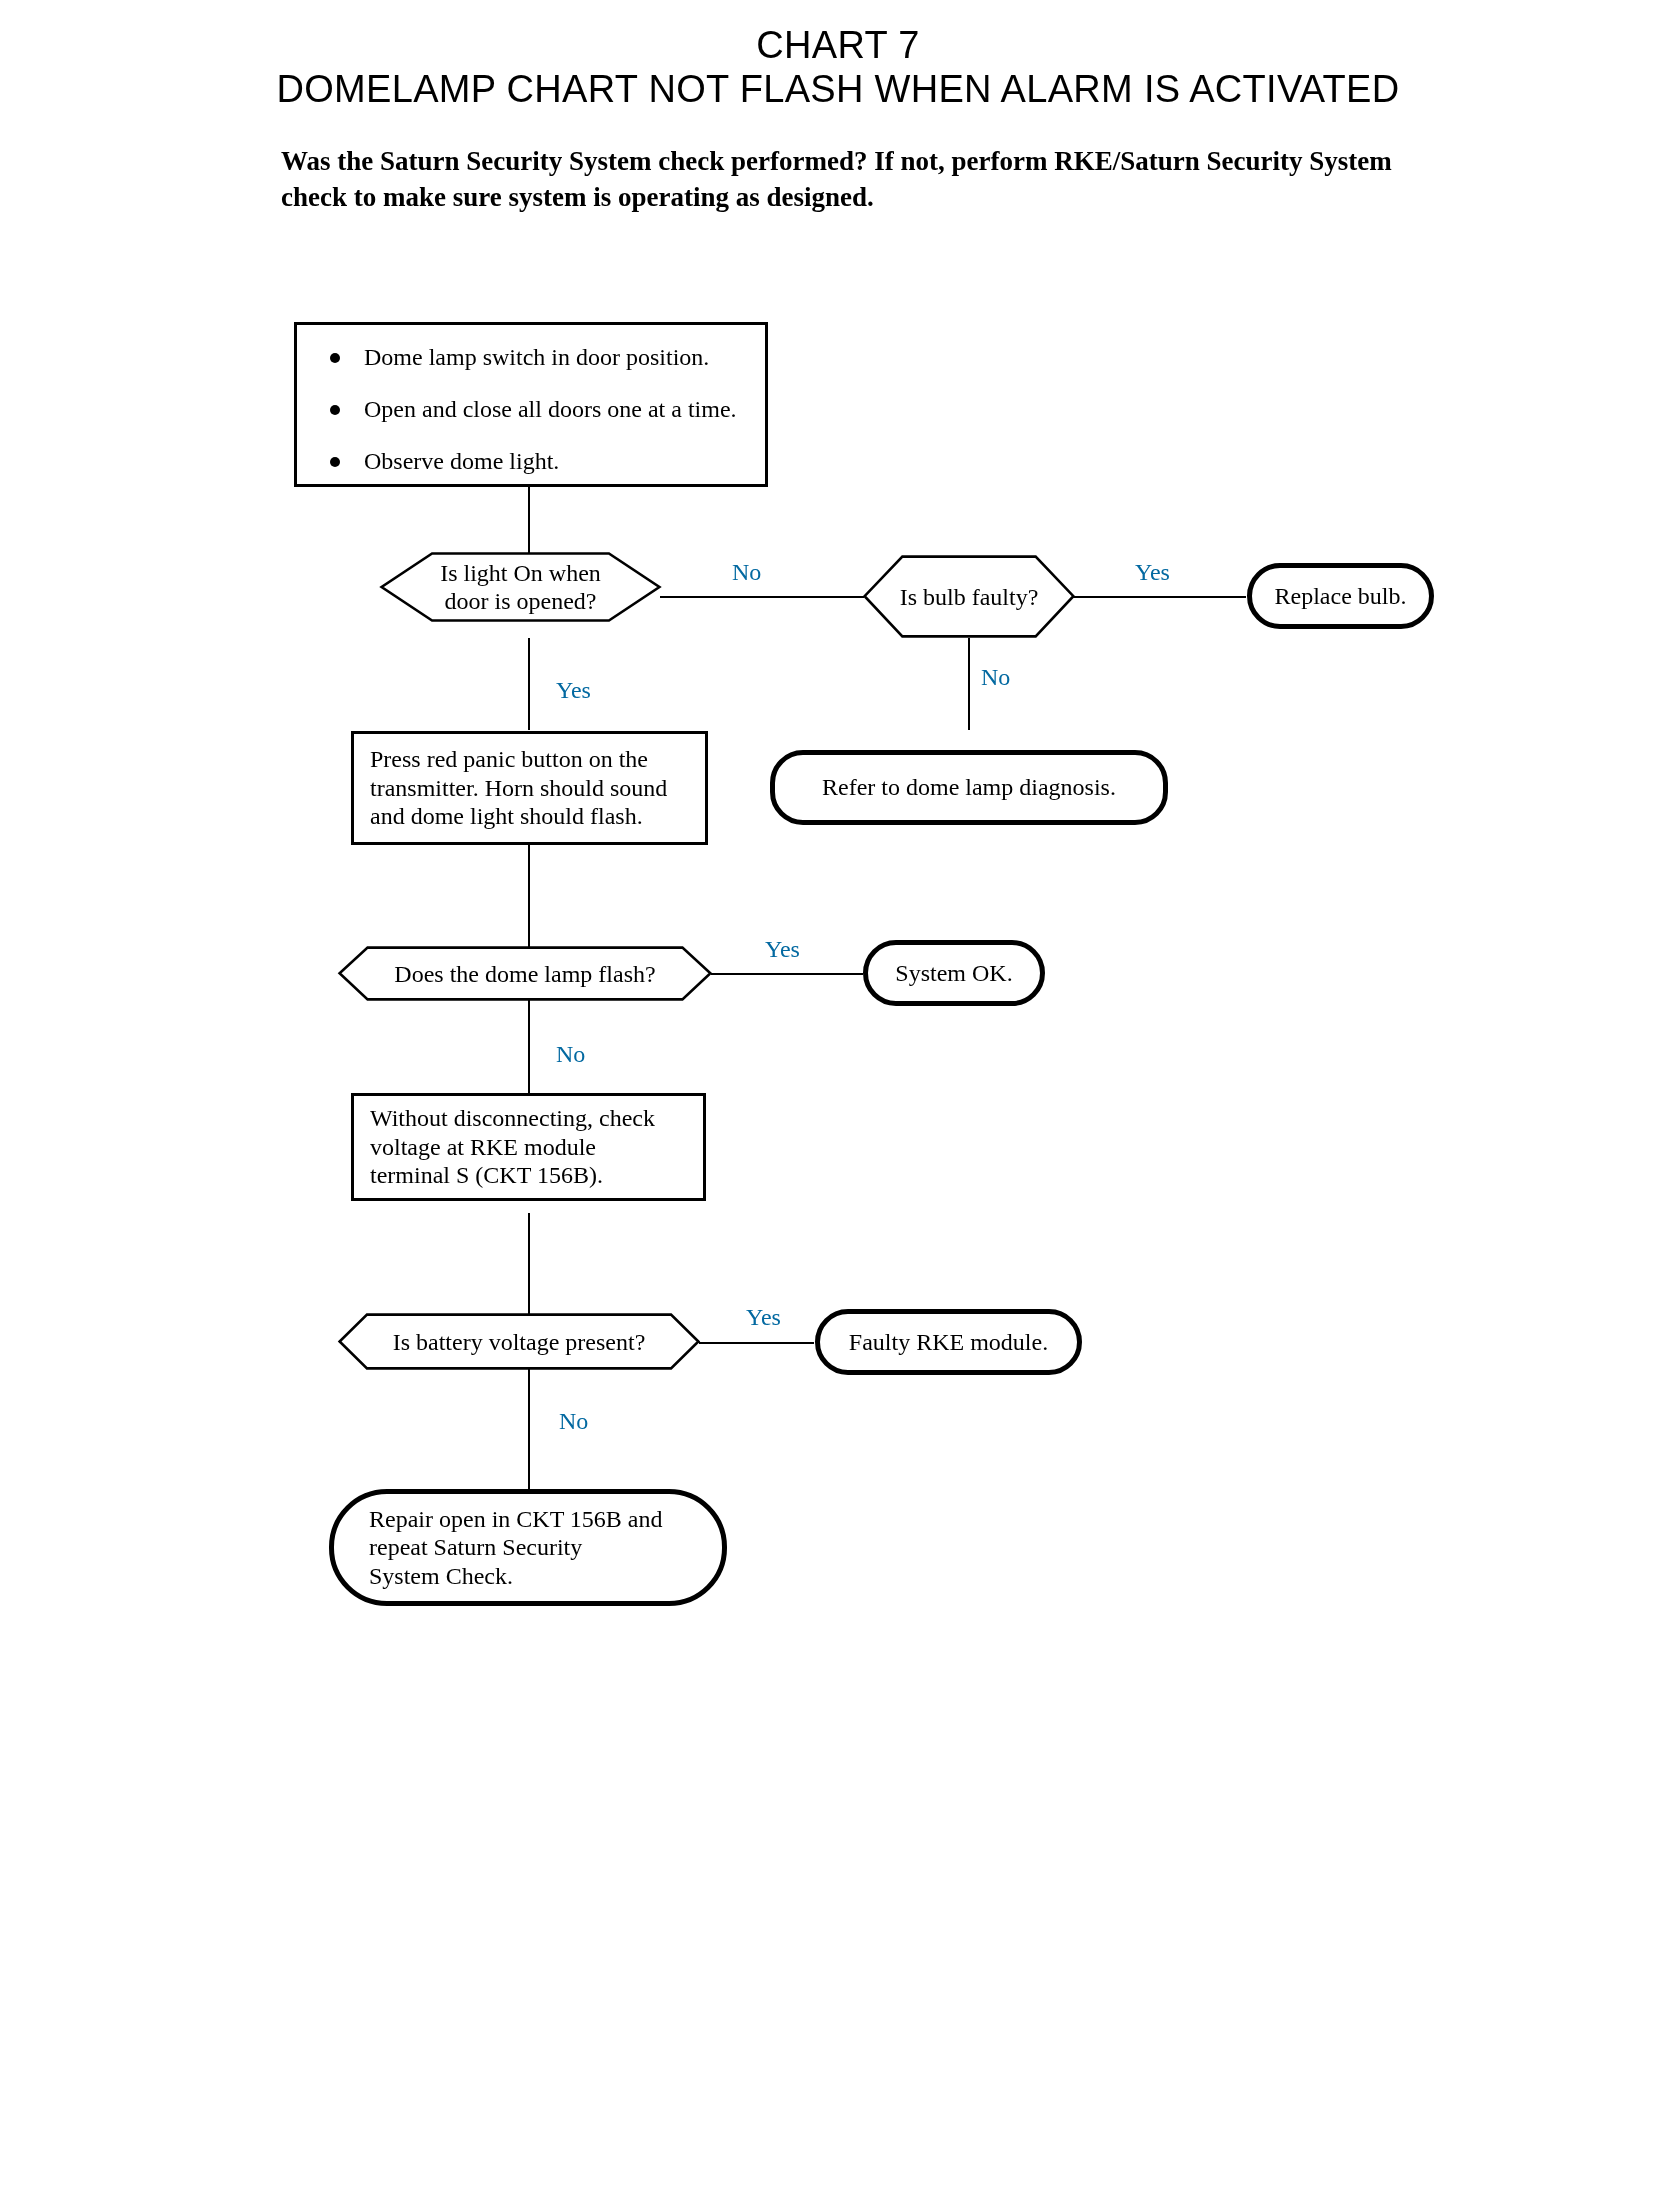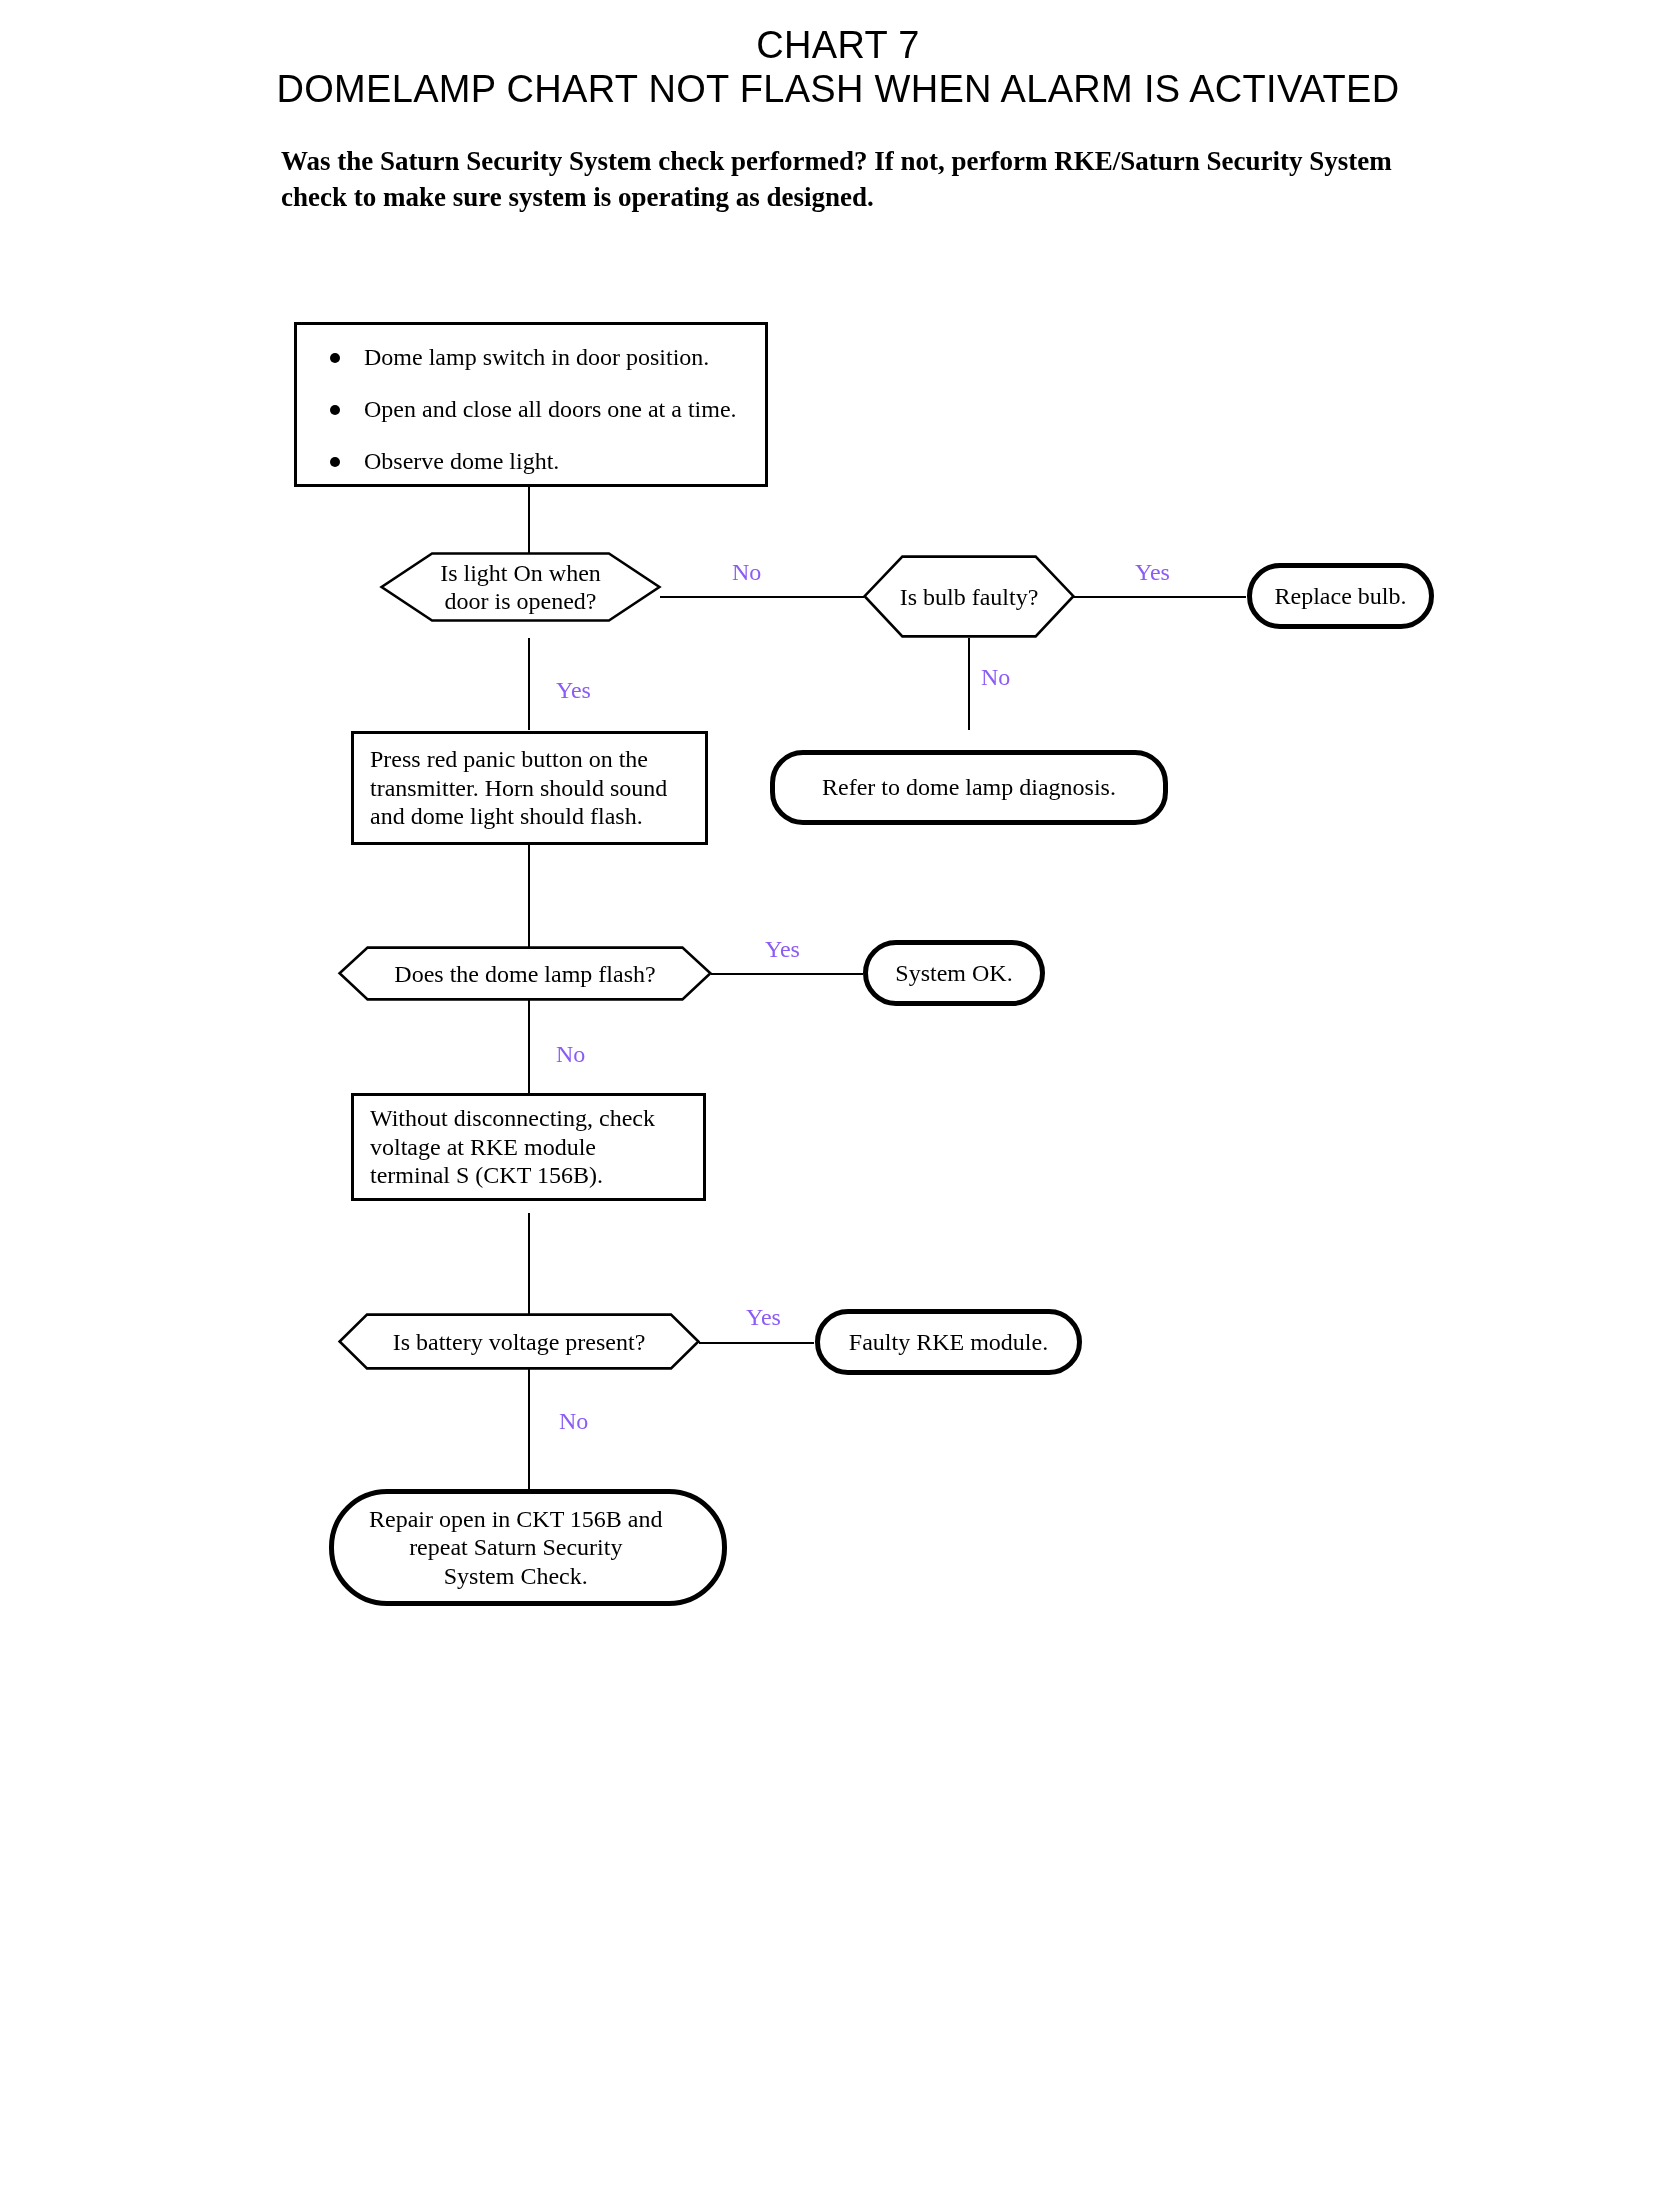--- a/index.html
+++ b/index.html
@@ -135,41 +135,41 @@
     display: flex;
     align-items: center;
     justify-content: center;
     padding: 6px 16px;
   }
   .term .txt {
     font-family: "Liberation Serif", "DejaVu Serif", serif;
     font-size: 24px;
     line-height: 28.6px;
     white-space: pre-line;
-    text-align: center;
+    text-align: left;
   }
   .term.center .txt { text-align: center; }
 
   
   .vline {
     position: absolute;
     width: 1.8px;
     background: #000;
   }
   .hline {
     position: absolute;
     height: 1.8px;
     background: #000;
   }
   .edge-label {
     position: absolute;
     font-family: "Liberation Serif", "DejaVu Serif", serif;
     font-size: 24px;
     line-height: 27px;
-    color: #8b5cf6;
+    color: #0369a1;
     white-space: nowrap;
   }
 </style>
 </head>
 <body>
 
 <div id="page">
 
   <div class="title-line1">CHART 7</div>
   <div class="title-line2">DOMELAMP CHART NOT FLASH WHEN ALARM IS ACTIVATED</div>

